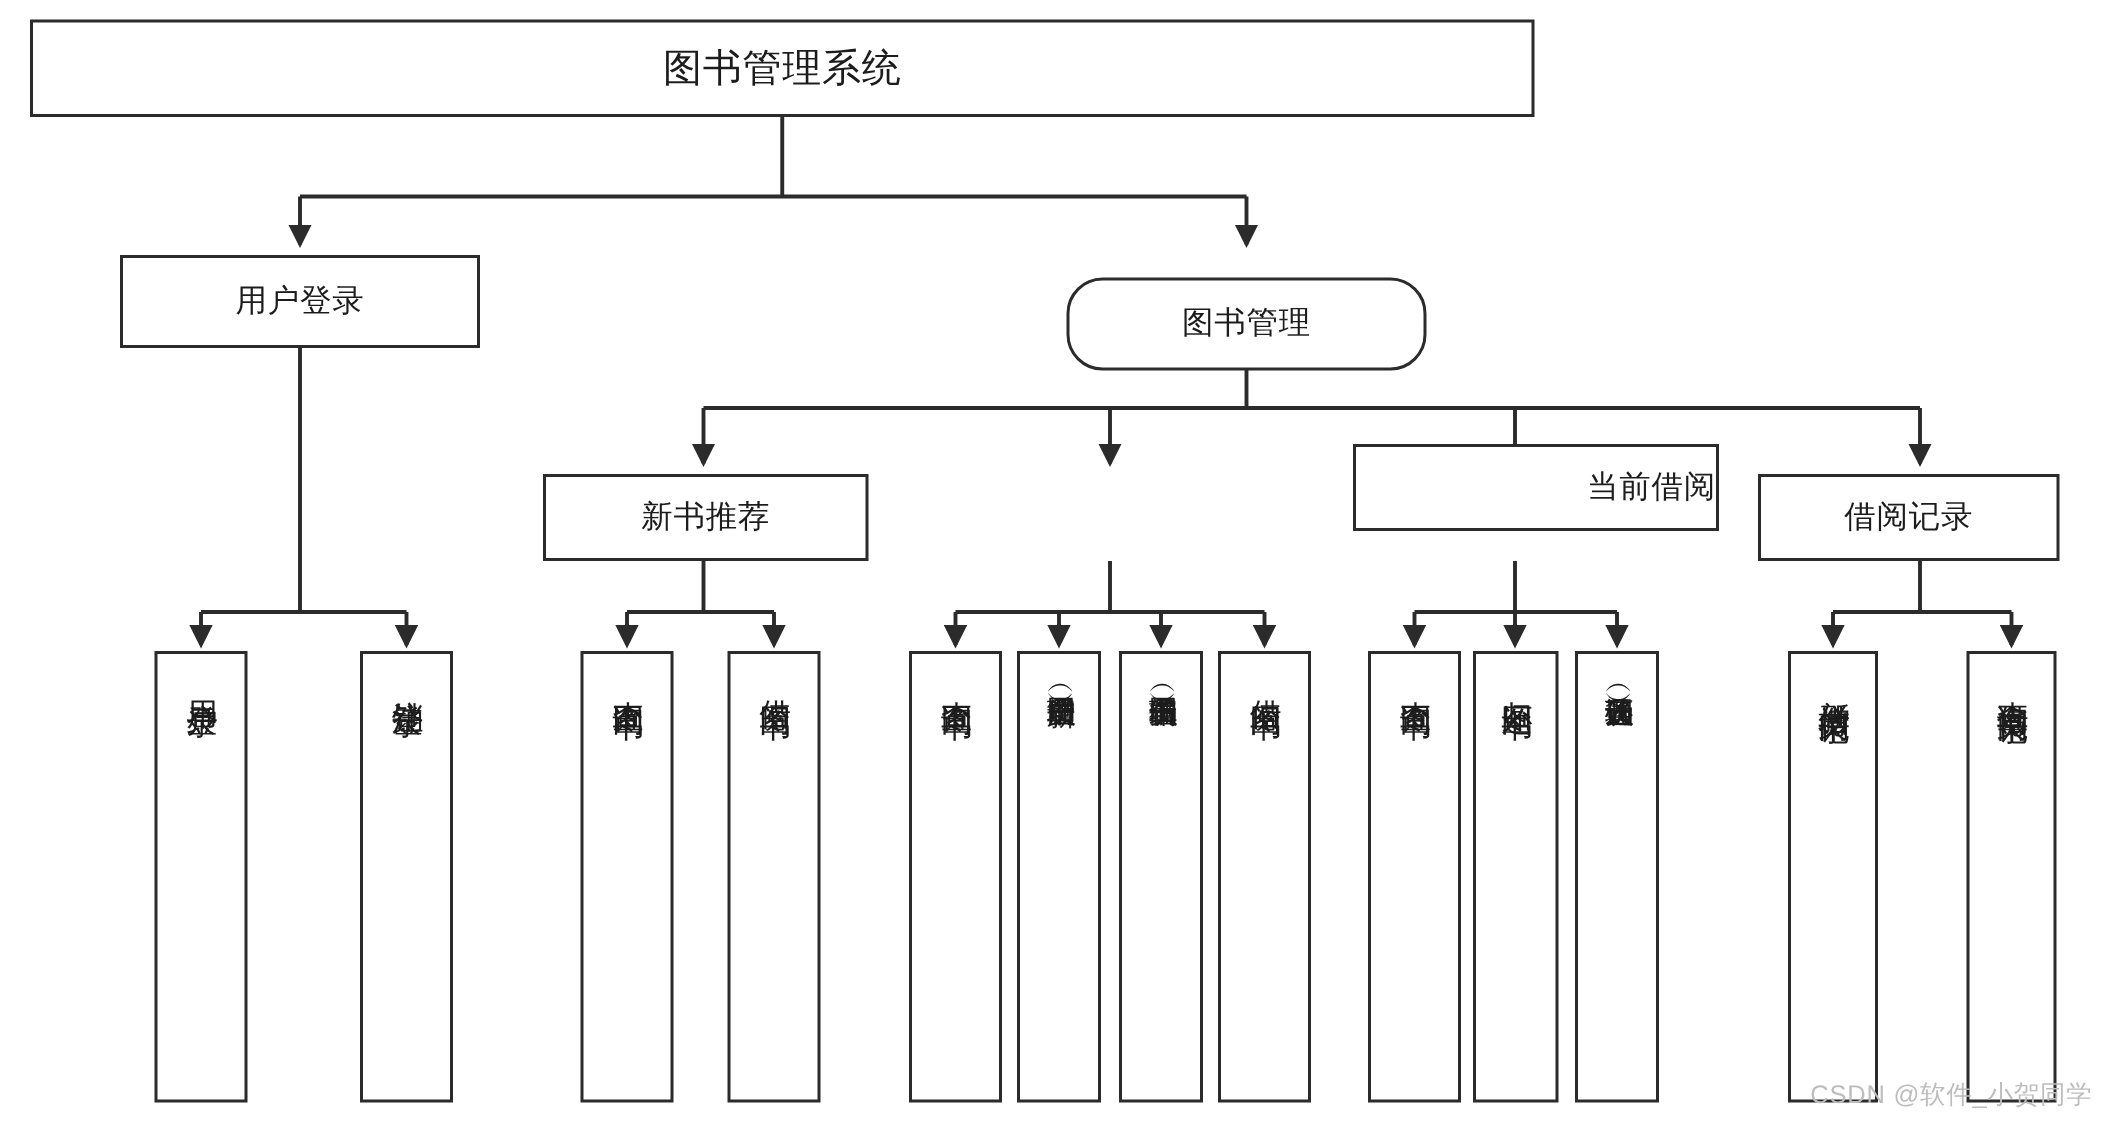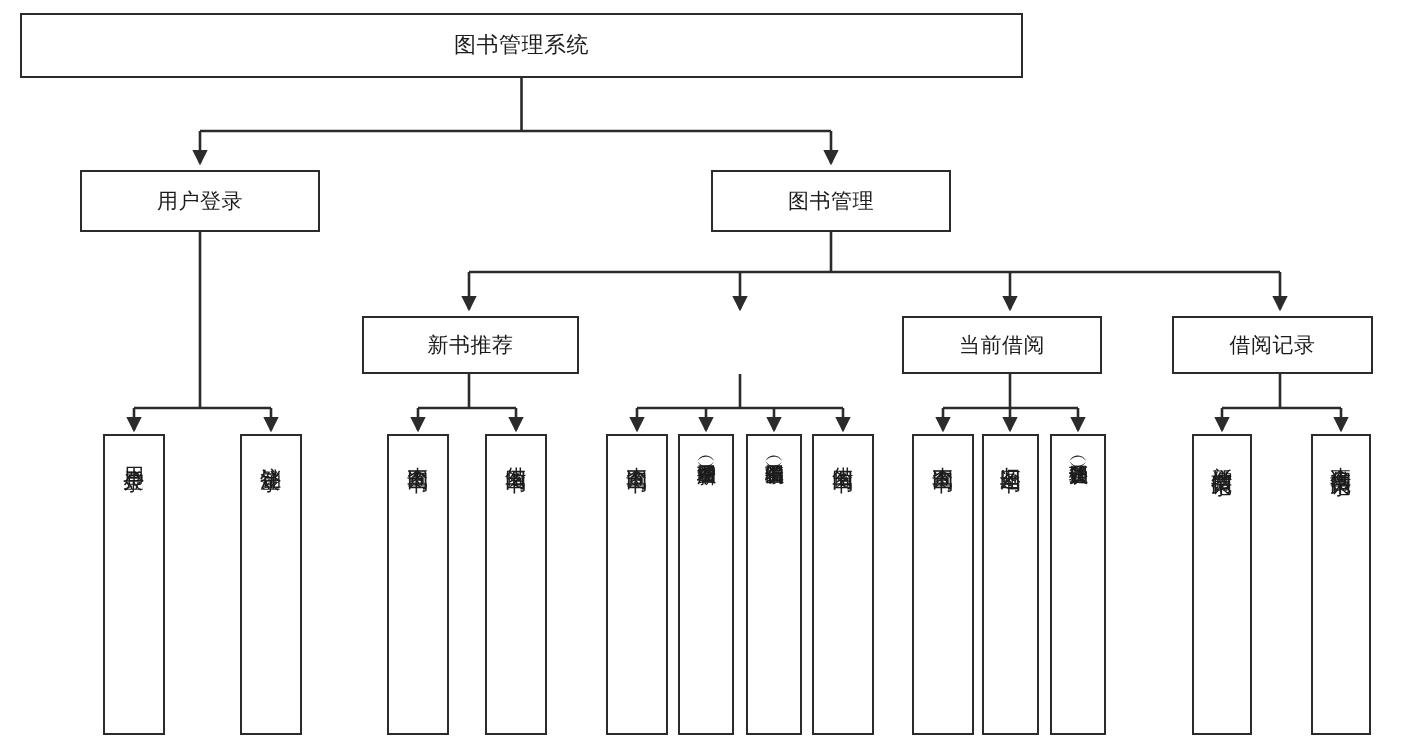--- a/index.html
+++ b/index.html
@@ -41,21 +41,21 @@
     color: #1c1c1c;
     letter-spacing: 0.5px;
     white-space: nowrap;
   }
   
   .node.h .label {
     font-size: 21px;
     line-height: 1.1;
   }
   .node.root .label {
-    font-size: 22px;
+    font-size: 26px;
   }
   
   .node.v {
     align-items: flex-start;
     justify-content: center;
     padding-top: 14px;
   }
   .node.v .label {
     writing-mode: vertical-rl;
     text-orientation: upright;
@@ -136,28 +136,28 @@
     </g>
   </svg>
 
   <div class="node h root" style="left:20px; top:13px; width:1003px; height:65px;">
     <span class="label">图书管理系统</span>
   </div>
 
   <div class="node h" style="left:80px; top:170px; width:240px; height:62px;">
     <span class="label">用户登录</span>
   </div>
-  <div class="node h" style="left:711px; top:170px; width:240px; height:62px;">
+  <div class="node h" style="left:711px; top:185px; width:240px; height:62px;border-radius:24px;">
     <span class="label">图书管理</span>
   </div>
 
   <div class="node h" style="left:362px; top:316px; width:217px; height:58px;">
     <span class="label">新书推荐</span>
   </div>
-  <div class="node h" style="left:902px; top:316px; width:200px; height:58px;">
+  <div class="node h" style="left:902px; top:296px; width:244px; height:58px;justify-content:flex-end;">
     <span class="label">当前借阅</span>
   </div>
   <div class="node h" style="left:1172px; top:316px; width:201px; height:58px;">
     <span class="label">借阅记录</span>
   </div>
 
   <div class="node v" style="left:103px; top:434px; width:62px; height:301px;">
     <span class="label">用户登录</span>
   </div>
   <div class="node v" style="left:240px; top:434px; width:62px; height:301px;">
@@ -194,14 +194,15 @@
     <span class="label">确认归还（管理员）</span>
   </div>
 
   <div class="node v" style="left:1192px; top:434px; width:60px; height:301px;">
     <span class="label">新增借阅记录</span>
   </div>
   <div class="node v" style="left:1311px; top:434px; width:60px; height:301px;">
     <span class="label">查询借阅记录</span>
   </div>
 
+  <div class="watermark">CSDN @软件_小贺同学</div>
 
 </div>
 
 </body></html>

